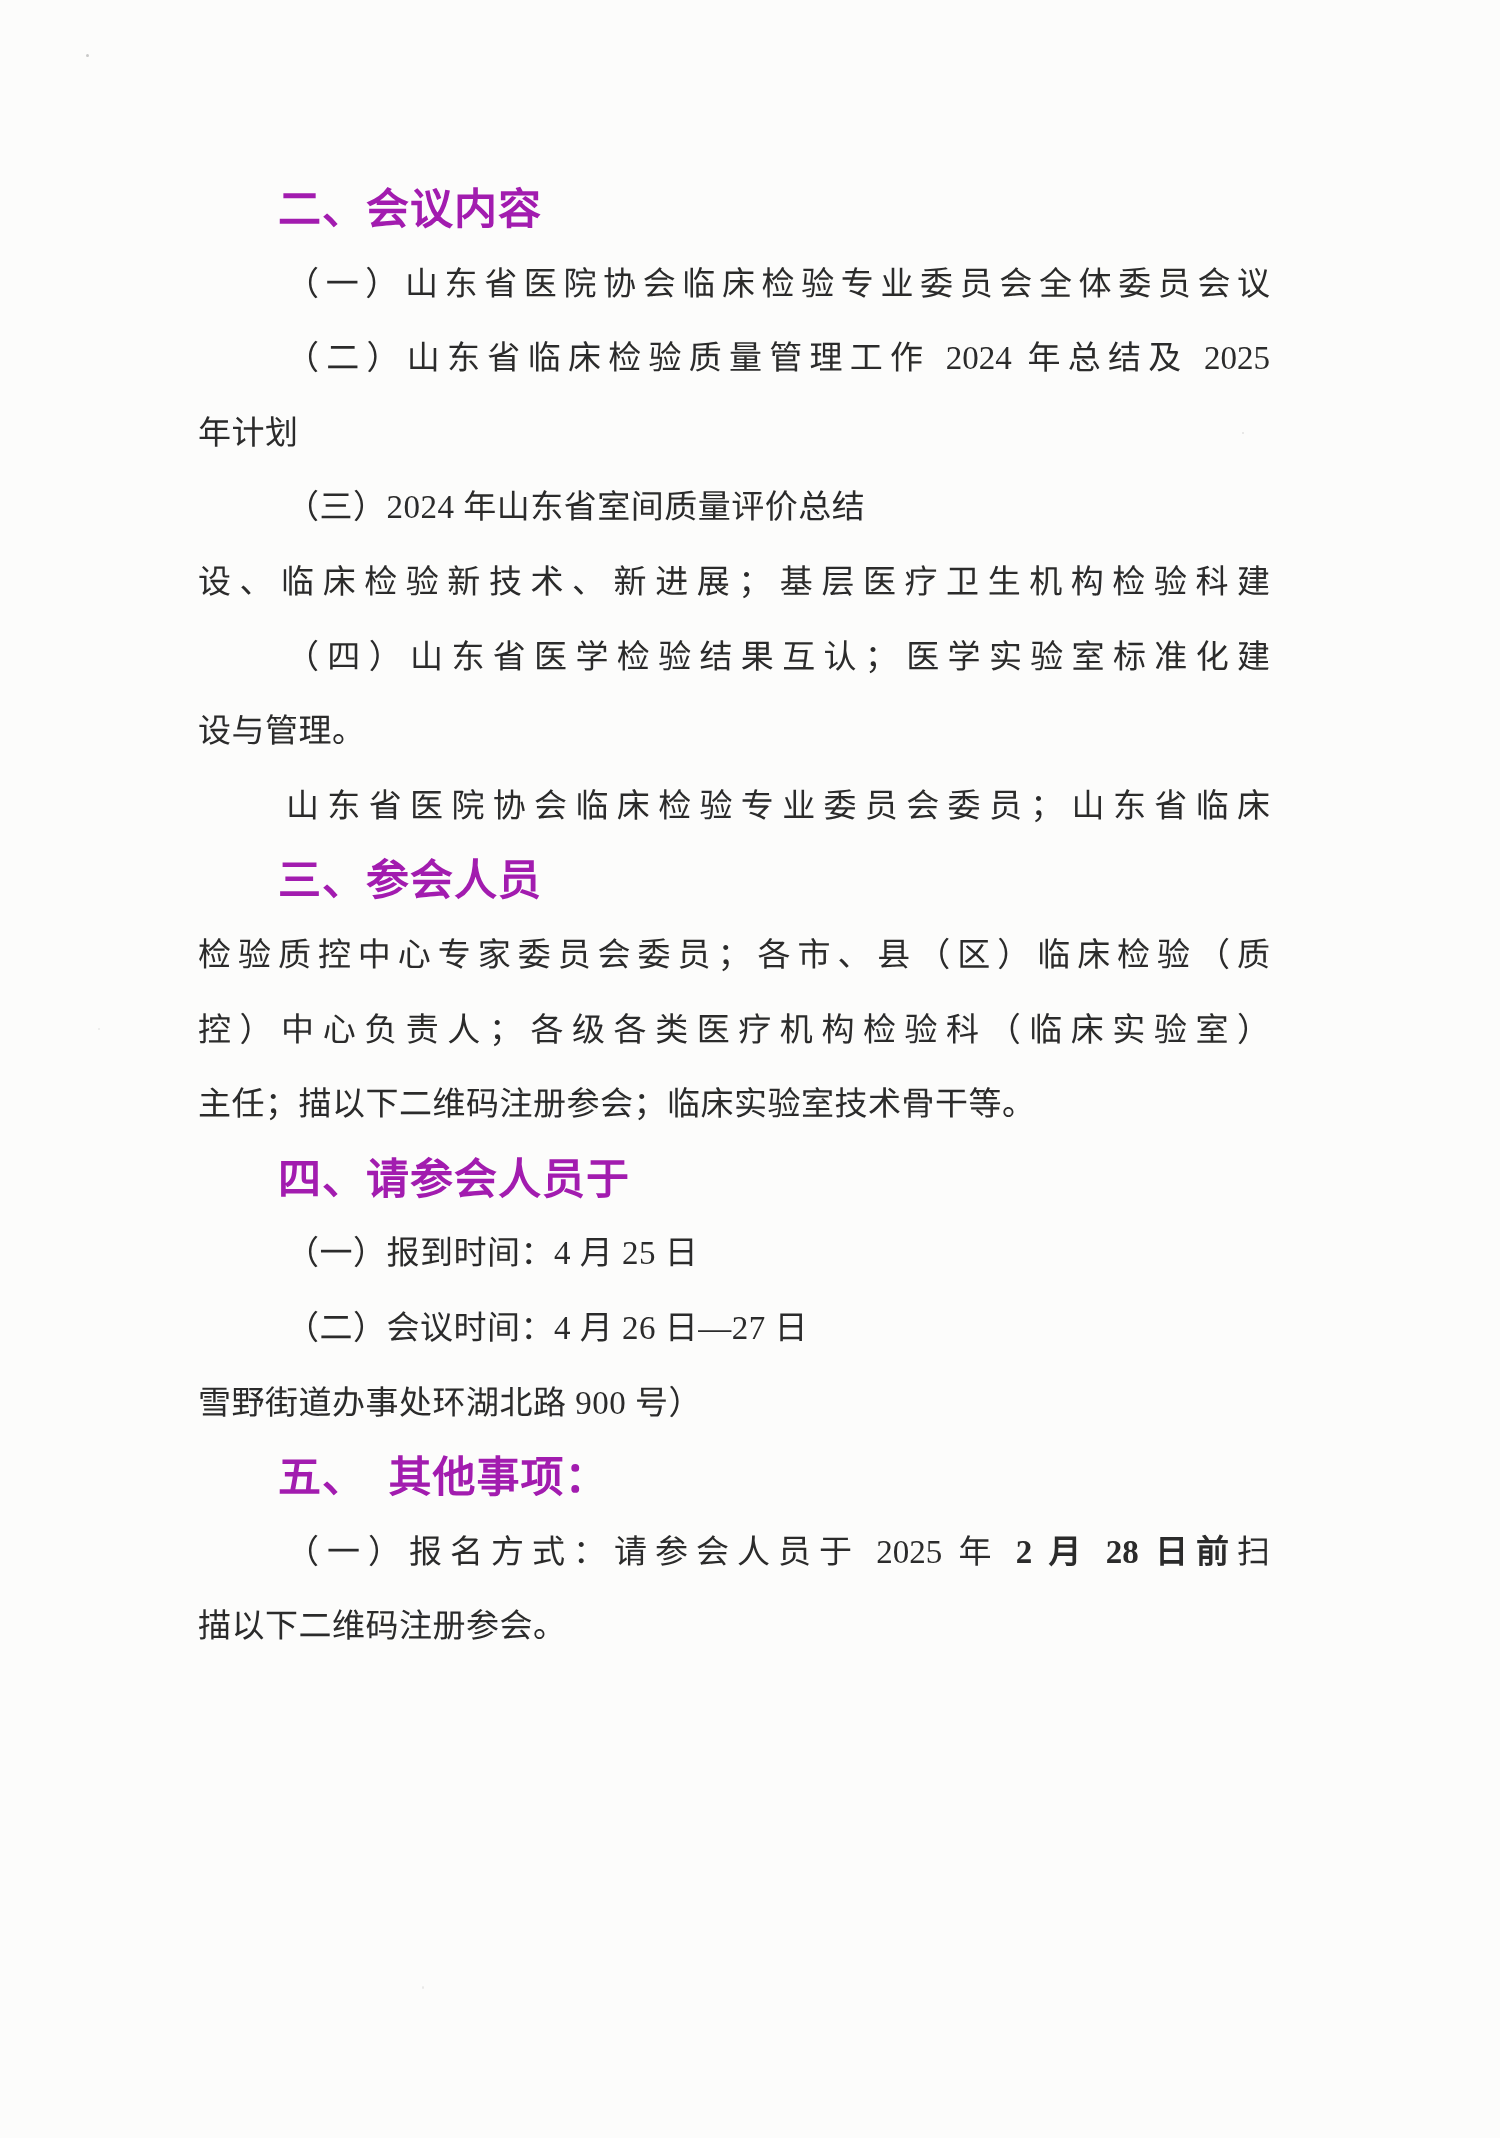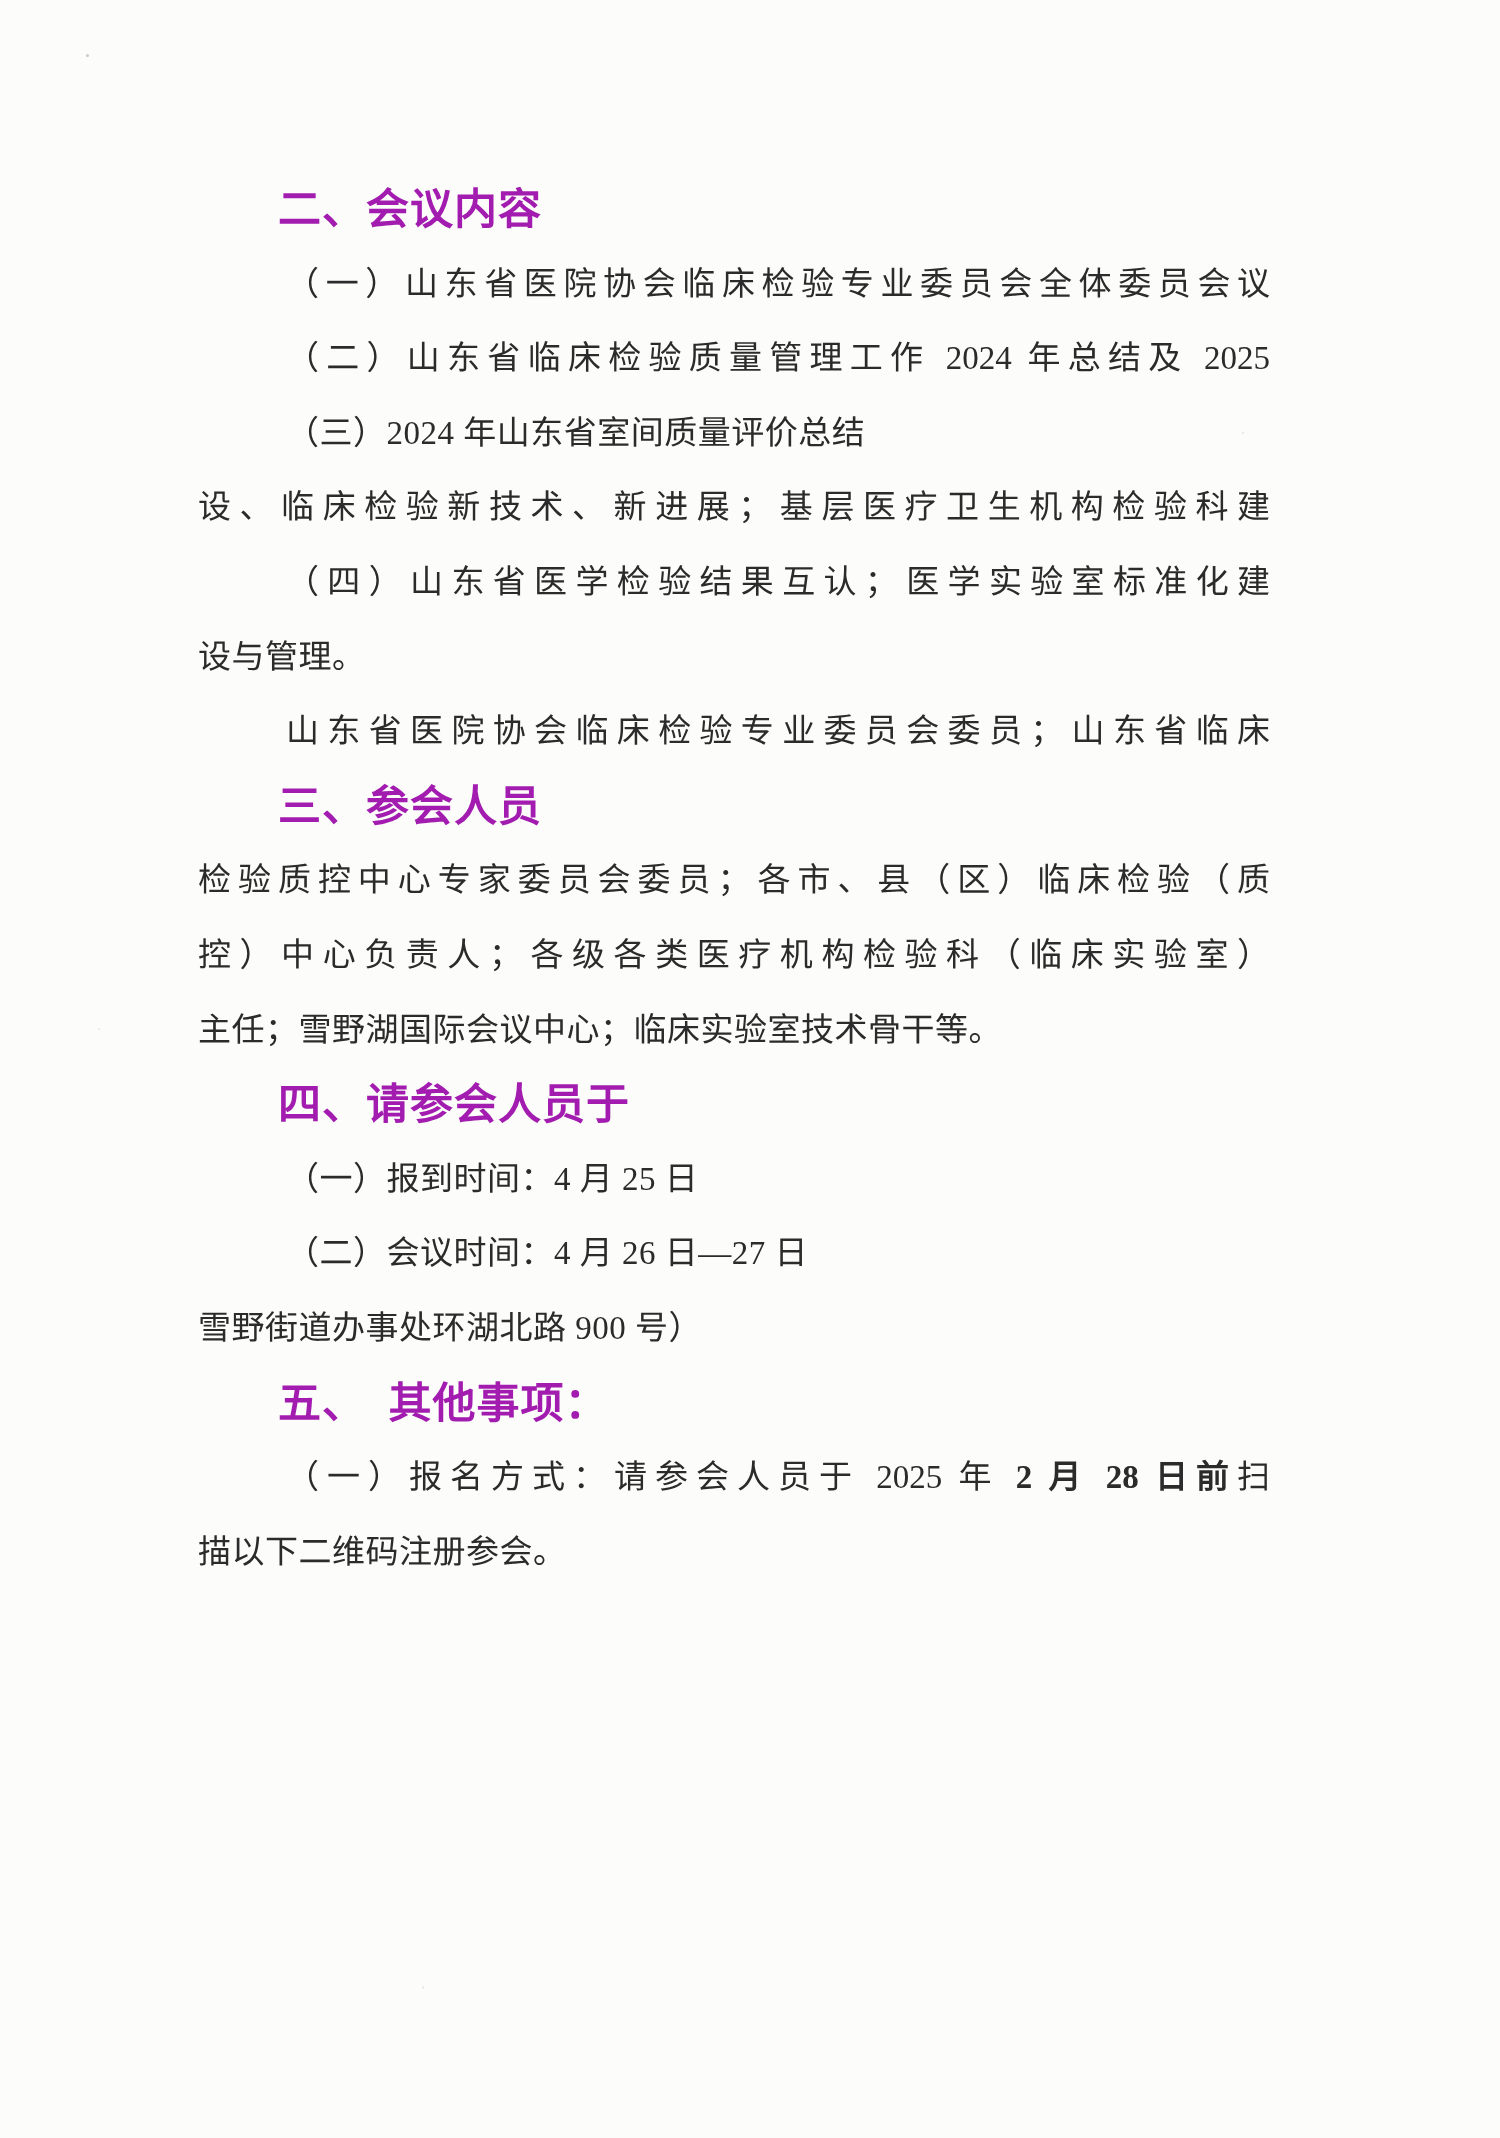--- a/index.html
+++ b/index.html
@@ -53,30 +53,31 @@
 </head>
 <body>
 
 <div class="page">
 
   <div class="doc">
 
     <div class="line h">二、会议内容</div>
     <div class="line ind just">（一）山东省医院协会临床检验专业委员会全体委员会议</div>
     <div class="line ind just">（二）山东省临床检验质量管理工作 2024 年总结及 2025</div>
+    <div class="line">年计划</div>
     <div class="line ind">（三）2024 年山东省室间质量评价总结</div>
     <div class="line just">设、临床检验新技术、新进展；基层医疗卫生机构检验科建</div>
     <div class="line ind just">（四）山东省医学检验结果互认；医学实验室标准化建</div>
     <div class="line">设与管理。</div>
 
     <div class="line ind just">山东省医院协会临床检验专业委员会委员；山东省临床</div>
     <div class="line h">三、参会人员</div>
     <div class="line just">检验质控中心专家委员会委员；各市、县（区）临床检验（质</div>
     <div class="line just">控）中心负责人；各级各类医疗机构检验科（临床实验室）</div>
-    <div class="line">主任；雪野湖国际会议中心；临床实验室技术骨干等。</div>
+    <div class="line">主任；描以下二维码注册参会；临床实验室技术骨干等。</div>
 
     <div class="line h">四、请参会人员于</div>
     <div class="line ind">（一）报到时间：4 月 25 日</div>
     <div class="line ind">（二）会议时间：4 月 26 日—27 日</div>
     <div class="line">雪野街道办事处环湖北路 900 号）</div>
 
     <div class="line h">五、　其他事项：</div>
     <div class="line ind just">
       <span>（一）报名方式：请参会人员于 2025 年 </span><span class="b">2 月 28 日前</span><span>扫</span>
     </div>

